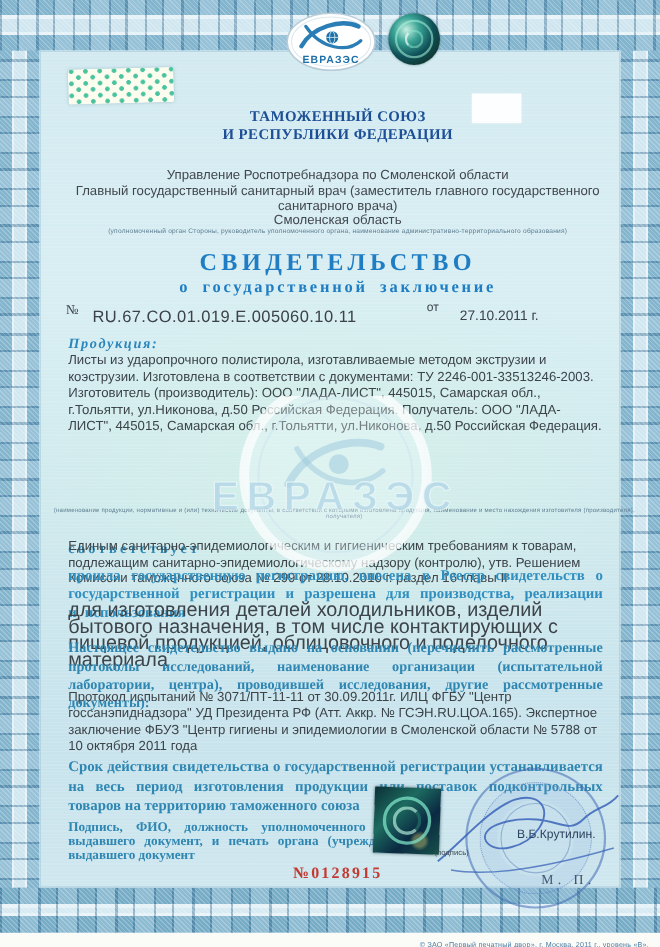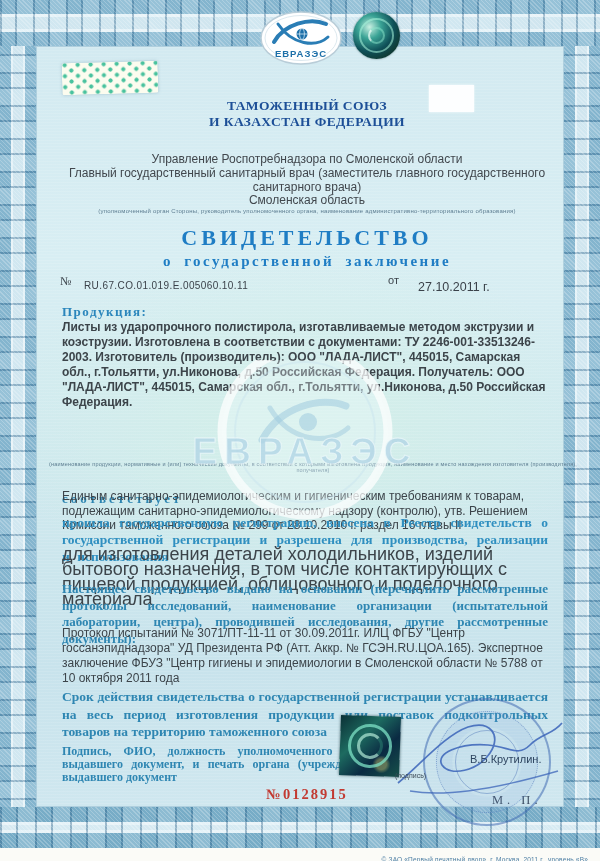--- a/index.html
+++ b/index.html
@@ -61,26 +61,26 @@
   .authority{top:107px;color:#41474d;font-size:12px;line-height:13.8px;}
   .authority div{padding:0 26px;}
   .small-note{font-size:6px;color:#5d7d91;letter-spacing:.2px;}
   .note1{top:162px;}
   .cert-title{top:179px;color:#1f7dc4;font-weight:bold;font-size:22px;letter-spacing:4px;}
   .cert-subtitle{top:207px;color:#1f7dc4;font-weight:bold;font-size:15px;letter-spacing:2.5px;word-spacing:5px;}
 
   .numrow{top:228px;left:0;width:528px;height:22px;}
   .numrow .lbl{position:absolute;font-size:12px;color:#3c444c;}
   .numrow .no-lbl{left:24px;top:0;}
-  .numrow .no-val{position:absolute;left:48px;top:6px;font-size:10px;color:#3b424a;letter-spacing:.4px;}
+  .numrow .no-val{position:absolute;left:48px;top:6px;font-size:15px;color:#3b424a;letter-spacing:.4px;}
   .numrow .ot-lbl{left:352px;top:0;font-size:11px;}
   .numrow .ot-val{position:absolute;left:370px;top:6px;font-size:12.5px;color:#3b424a;margin-left:12px;}
 
-  .prod-head{top:258px;left:26px;color:#2b86bc;font-weight:bold;font-size:13px;letter-spacing:1.5px;}
-  .prod-desc{top:274px;left:26px;width:486px;font-size:12px;line-height:15px;color:#3c444a;font-weight:bold;}
+  .prod-head{top:258px;left:26px;color:#2b86bc;font-weight:bold;font-size:13px;letter-spacing:1.5px;font-style:italic;}
+  .prod-desc{top:274px;left:26px;width:486px;font-size:12px;line-height:15px;color:#3c444a;}
   .note2{top:415px;padding:0 6px;font-size:5.5px;}
   .comp-head{top:445px;left:26px;color:#2e86b2;font-weight:bold;font-size:13px;letter-spacing:3px;font-family:Liberation Serif, serif;}
   .comp-req{top:443px;left:26px;width:486px;font-size:12px;line-height:14.5px;color:#3c444a;}
   .reg-stmt{top:468px;left:26px;width:486px;color:#2f8fc0;font-weight:bold;font-size:13.5px;line-height:17px;text-align:justify;word-spacing:4px;}
   .usage{top:501px;left:26px;width:486px;font-size:18px;line-height:15px;color:#3c444a;}
   .basis-stmt{top:535px;left:26px;width:486px;color:#2e86b2;font-weight:bold;font-size:13px;line-height:16.5px;text-align:justify;}
   .basis-docs{top:580px;left:26px;width:486px;font-size:12px;line-height:15px;color:#3c444a;}
   .validity{top:642px;left:26px;width:486px;color:#2e86b2;font-weight:bold;font-size:13.5px;line-height:17.5px;text-align:justify;}
   .sig-caption{top:699px;left:26px;width:312px;color:#2e86b2;font-weight:bold;font-size:12px;line-height:13.2px;text-align:justify;}
 
@@ -161,21 +161,21 @@
       <ellipse cx="42" cy="23" rx="2.4" ry="5.5" fill="none" stroke="#cfe6f2" stroke-width=".8"></ellipse>
       <line x1="36.5" y1="23" x2="47.5" y2="23" stroke="#cfe6f2" stroke-width=".8"></line>
       <text x="41" y="46" text-anchor="middle" font-family="Liberation Sans, sans-serif" font-size="9.5" font-weight="bold" fill="#1d6fa8" letter-spacing="1">ЕВРАЗЭС</text>
     </svg>
 
     <div class="abs holo-round"></div>
     <div class="abs white-patch"></div>
 
     <div class="abs center serif union-title">
       <div>ТАМОЖЕННЫЙ СОЮЗ</div>
-      <div>И КАЗАХСТАН ФЕДЕРАЦИИ</div>
+      <div>И РЕСПУБЛИКИ ФЕДЕРАЦИИ</div>
     </div>
 
     <div class="abs center authority">
       <div>Управление Роспотребнадзора по Смоленской области</div>
       <div>Главный государственный санитарный врач (заместитель главного государственного санитарного врача)</div>
       <div>Смоленская область</div>
     </div>
     <div class="abs center small-note note1">(уполномоченный орган Стороны, руководитель уполномоченного органа, наименование административно-территориального образования)</div>
 
     <div class="abs center serif cert-title">СВИДЕТЕЛЬСТВО</div>

